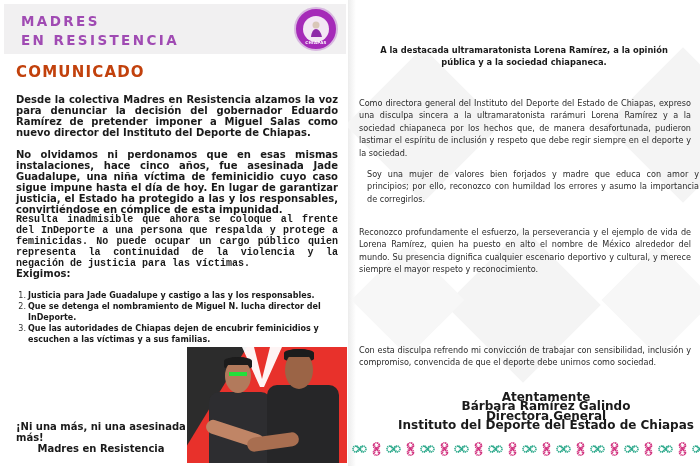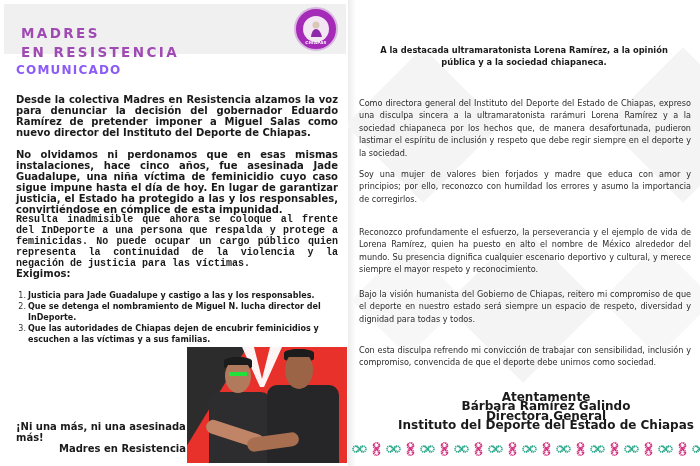--- a/index.html
+++ b/index.html
@@ -2,39 +2,39 @@
 <html><head>
   <meta charset="utf-8">
   <style>
     * { box-sizing: border-box; margin: 0; padding: 0; }
     html, body { width: 700px; height: 466px; overflow: hidden; background: #ffffff; }
     body { position: relative; font-family: "DejaVu Sans", sans-serif; color: #111; }
 
     
     .left { position: absolute; left: 0; top: 0; width: 348px; height: 466px; background: #fff; }
     .left-header { position: absolute; left: 4px; top: 4px; width: 342px; height: 50px; background: #f1f0f1; }
-    .brand { position: absolute; left: 17px; top: 8px; font-family: "DejaVu Sans", sans-serif; font-weight: bold; font-size: 13.5px; letter-spacing: 2.4px; color: #a04bb3; line-height: 19px; margin-top: 12px; }
+    .brand { position: absolute; left: 17px; top: 8px; font-family: "DejaVu Sans", sans-serif; font-weight: bold; font-size: 13.5px; letter-spacing: 2.4px; color: #a04bb3; line-height: 19px; }
     .logo { position: absolute; left: 290px; top: 3px; width: 44px; height: 44px; border-radius: 50%; background: #a52ab8; border: 2px solid #d8b8e0; }
     .logo-inner { position: absolute; left: 7px; top: 7px; width: 26px; height: 26px; border-radius: 50%; background: #f3e7f4; }
     .logo-figure { position: absolute; left: 6px; top: 4px; width: 14px; height: 18px; }
     .logo-ring-text { position: absolute; left: 0; top: 31px; width: 40px; text-align: center; font-size: 4px; color: #fff; font-weight: bold; letter-spacing: 0.3px; }
 
-    .left-title { position: absolute; left: 16px; top: 63px; font-family: "DejaVu Sans", sans-serif; font-weight: bold; font-size: 12px; letter-spacing: 1.2px; color: #8b5cf6; }
+    .left-title { position: absolute; left: 16px; top: 63px; font-family: "DejaVu Sans", sans-serif; font-weight: bold; font-size: 15px; letter-spacing: 1.2px; color: #c2410c; }
 
     .ltext { position: absolute; font-family: "DejaVu Sans", sans-serif; font-weight: bold; font-size: 10px; line-height: 11px; color: #1a1a1a; text-align: justify; }
     .ltext.p1 { left: 16px; top: 94px; width: 322px; }
     .ltext.p2 { left: 16px; top: 149px; width: 322px; }
     .ltext.p3 { left: 16px; top: 214px; width: 322px; font-family: Liberation Mono, monospace; }
     .ltext.p4 { left: 16px; top: 268px; width: 322px; }
     .demands { position: absolute; left: 16px; top: 290px; width: 322px; list-style: none; }
     .demands li { font-family: "DejaVu Sans", sans-serif; font-weight: bold; font-size: 8px; line-height: 11px; color: #1a1a1a; display: flex; }
     .demands li .num { width: 12px; flex: 0 0 12px; font-weight: normal; color: #333; text-align: right; padding-right: 2px; }
     .ltext.closing { left: 16px; top: 370px; width: 170px; text-align: left; }
     .ltext.slogan { left: 16px; top: 421px; width: 175px; text-align: left; }
-    .ltext.signature { left: 16px; top: 443px; width: 170px; text-align: right; }
+    .ltext.signature { left: 16px; top: 443px; width: 170px; text-align: center; }
 
     .photo { position: absolute; left: 187px; top: 347px; width: 160px; height: 116px; background: #e8312b; overflow: hidden; }
     .photo .dark { position: absolute; left: 0; top: 0; width: 60px; height: 116px; background: #2c2c2c; clip-path: polygon(0 0, 100% 0, 0 85%); }
     .photo .vshape { position: absolute; left: 55px; top: 0; width: 40px; height: 40px; border-left: 6px solid #ffffff; border-right: 6px solid #ffffff; transform: skewX(0deg); clip-path: polygon(0 0, 30% 0, 50% 80%, 70% 0, 100% 0, 55% 100%, 45% 100%); background: #fff; opacity: 0.95; }
     .person { position: absolute; border-radius: 10px 10px 0 0; background: #2d2d30; }
     .person.p-left { left: 22px; top: 45px; width: 62px; height: 75px; }
     .person.p-right { left: 80px; top: 38px; width: 72px; height: 80px; background: #262628; }
     .head { position: absolute; border-radius: 50%; background: #b27a5c; }
     .head.h-left { left: 38px; top: 12px; width: 26px; height: 34px; }
     .head.h-right { left: 98px; top: 4px; width: 28px; height: 38px; background: #9b6446; }
@@ -53,21 +53,21 @@
     .bg-diamond.d2 { left: 280px; top: 70px; }
     .bg-diamond.d3 { left: 120px; top: 250px; width: 110px; height: 110px; }
     .bg-diamond.d4 { left: 20px; top: 260px; width: 80px; height: 80px; background: #f7f7f7; }
     .bg-diamond.d5 { left: 270px; top: 260px; width: 80px; height: 80px; background: #f7f7f7; }
     .bg-edge-l { position: absolute; left: 0; top: 0; width: 8px; height: 466px; background: linear-gradient(to right, #ececec, #ffffff); }
 
     .r-title { position: absolute; left: 0; top: 22px; width: 352px; text-align: center; font-family: "Liberation Sans", sans-serif; font-weight: bold; font-size: 17px; color: #111; letter-spacing: 0.2px; }
     .r-addressee { position: absolute; left: 14px; top: 44px; width: 324px; text-align: center; font-family: "DejaVu Sans", sans-serif; font-weight: bold; font-size: 8.3px; line-height: 12px; color: #1a1a1a; }
     .rtext { position: absolute; left: 11px; width: 332px; font-family: "DejaVu Sans", sans-serif; font-size: 8.1px; line-height: 12.4px; color: #2b2b2b; text-align: justify; }
     .rtext.r1 { top: 97px; }
-    .rtext.r2 { top: 168px; }
+    .rtext.r2 { top: 168px; margin-left: 8px; }
     .rtext.r3 { top: 226px; }
     .rtext.r4 { top: 288px; }
     .rtext.r5 { top: 336px; margin-top: 8px; }
 
     .r-sign { position: absolute; left: 0; top: 393px; width: 396px; text-align: center; font-family: "DejaVu Sans", sans-serif; font-weight: bold; font-size: 12px; line-height: 9.4px; color: #1a1a1a; }
 
     .pattern { position: absolute; left: 4px; top: 441px; width: 348px; height: 16px; display: flex; gap: 0; align-items: center; }
     .motif { width: 15px; height: 14px; position: relative; flex: 0 0 17px; }
     .motif svg { width: 15px; height: 14px; display: block; }
   </style>
@@ -139,21 +139,20 @@
   <div class="bg-diamond d2"></div>
   <div class="bg-diamond d3"></div>
   <div class="bg-diamond d4"></div>
   <div class="bg-diamond d5"></div>
 
   <div class="r-addressee">A la destacada ultramaratonista Lorena Ramírez, a la opinión pública y a la sociedad chiapaneca.</div>
 
   <p class="rtext r1">Como directora general del Instituto del Deporte del Estado de Chiapas, expreso una disculpa sincera a la ultramaratonista rarámuri Lorena Ramírez y a la sociedad chiapaneca por los hechos que, de manera desafortunada, pudieron lastimar el espíritu de inclusión y respeto que debe regir siempre en el deporte y la sociedad.</p>
   <p class="rtext r2">Soy una mujer de valores bien forjados y madre que educa con amor y principios; por ello, reconozco con humildad los errores y asumo la importancia de corregirlos.</p>
   <p class="rtext r3">Reconozco profundamente el esfuerzo, la perseverancia y el ejemplo de vida de Lorena Ramírez, quien ha puesto en alto el nombre de México alrededor del mundo. Su presencia dignifica cualquier escenario deportivo y cultural, y merece siempre el mayor respeto y reconocimiento.</p>
-  <p class="rtext r4">Bajo la visión humanista del Gobierno de Chiapas, reitero mi compromiso de que el deporte en nuestro estado será siempre un espacio de respeto, diversidad y dignidad para todas y todos.</p>
   <p class="rtext r5">Con esta disculpa refrendo mi convicción de trabajar con sensibilidad, inclusión y compromiso, convencida de que el deporte debe unirnos como sociedad.</p>
 
   <div class="r-sign">
     <div>Atentamente</div>
     <div>Bárbara Ramírez Galindo</div>
     <div>Directora General</div>
     <div>Instituto del Deporte del Estado de Chiapas</div>
   </div>
 
   <div class="pattern" id="pattern">

